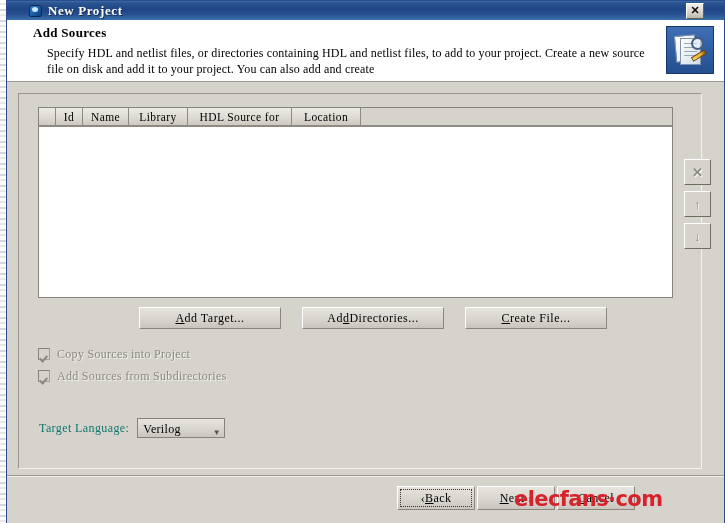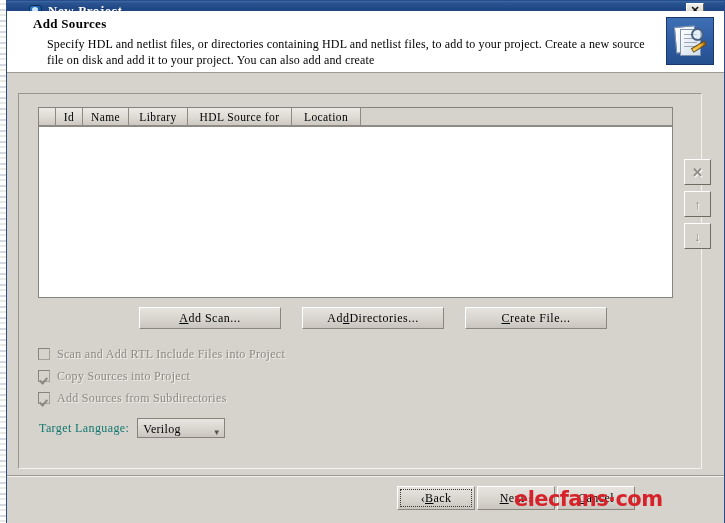--- a/index.html
+++ b/index.html
@@ -102,21 +102,21 @@
     font-size: 11px;
     font-weight: bold;
     color: #101010;
     line-height: 1;
     cursor: default;
   }
 
   
   #header {
     position: absolute;
-    left: 0; top: 10px;
+    left: 0; top: 19px;
     width: 717px; height: 62px;
     background: #ffffff;
     border-bottom: 1px solid #9b9a94;
     box-sizing: border-box;
   }
   #header-title {
     position: absolute;
     left: 26px; top: 5px;
     font-family: "Liberation Serif", "DejaVu Serif", serif;
     font-size: 13px;
@@ -507,40 +507,36 @@
       <div id="side-buttons">
         <div class="side-btn">✕</div>
         <div class="side-btn">↑</div>
         <div class="side-btn">↓</div>
       </div>
 
       <div id="action-buttons">
         <div class="action-btn">
             <span></span>
             <span class="mn">A</span>
-            <span>dd Scan...</span>
+            <span>dd Target...</span>
           </div>
         <div class="action-btn">
             <span>Ad</span>
             <span class="mn">d</span>
             <span> Directories...</span>
           </div>
         <div class="action-btn">
             <span></span>
             <span class="mn">C</span>
             <span>reate File...</span>
           </div>
       </div>
 
       <div id="checkbox-group">
         <div class="cb-row">
-          <div class="cb-box"></div>
-          <div class="cb-label">Scan and Add RTL Include Files into Project</div>
-        </div>
-        <div class="cb-row">
           <div class="cb-box checked"></div>
           <div class="cb-label">Copy Sources into Project</div>
         </div>
         <div class="cb-row">
           <div class="cb-box checked"></div>
           <div class="cb-label">Add Sources from Subdirectories</div>
         </div>
       </div>
 
       <div id="target-lang-row">

